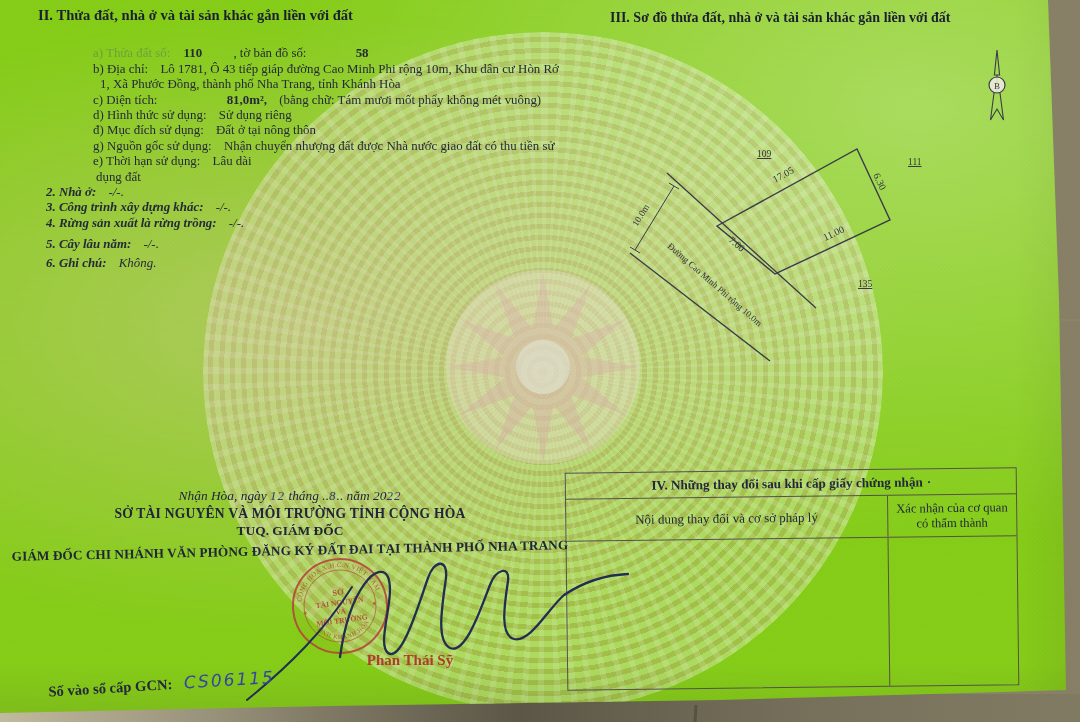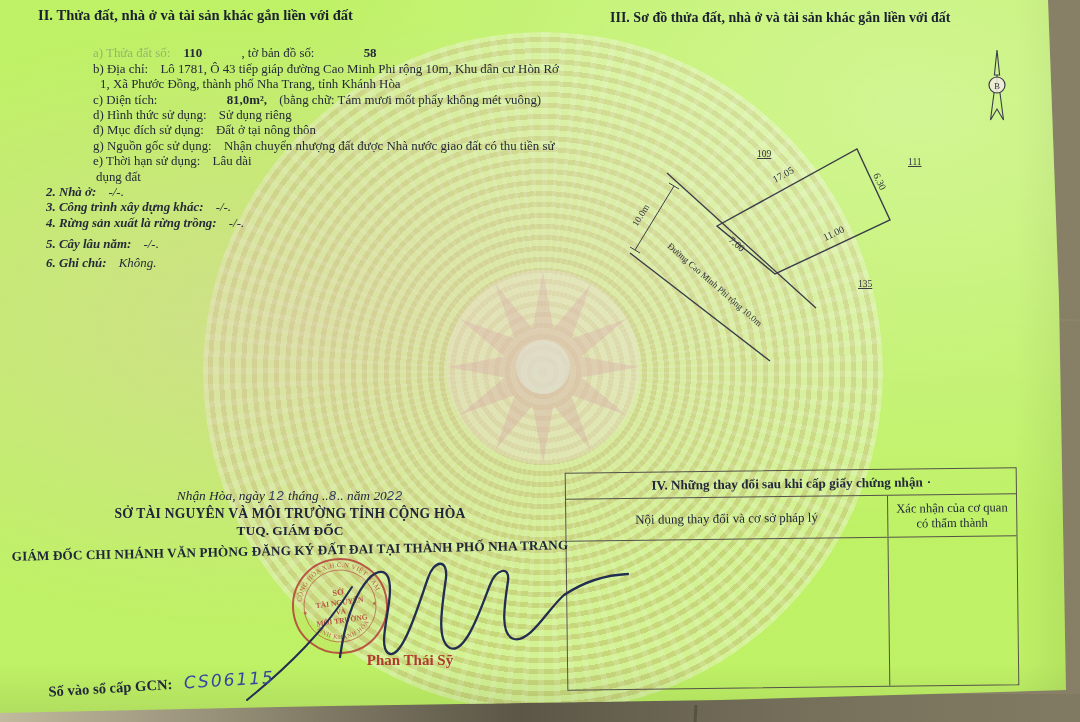--- a/index.html
+++ b/index.html
@@ -10,21 +10,21 @@
     background:linear-gradient(90deg,#c2ba9e 0%, #aaa288 28%, #948d74 70%, #867f66 100%);
   }
   
   .wall-bottom { position:absolute; left:0; top:694px; width:1080px; height:28px;
     background:linear-gradient(90deg, rgba(40,38,28,0) 0%, rgba(40,38,28,.18) 20%, rgba(35,33,24,.55) 48%, rgba(35,33,24,.25) 75%, rgba(40,38,28,.05) 100%); z-index:0; }
   .wall-seam-right { position:absolute; left:1049px; top:319px; width:31px; height:2px; background:#8a8469; transform:rotate(2deg); z-index:0; }
   .wall-seam-bottom { position:absolute; left:694px; top:705px; width:3px; height:17px; background:#55523e; transform:rotate(3deg); z-index:0; }
 
   
   .paper { position:absolute; left:0; top:0; width:1080px; height:722px; z-index:1;
-    background:#bef264;
+    background:#84cc16;
     clip-path:polygon(0 0, 1048px 0, 1059px 300px, 1066px 690px, 720px 700px, 330px 706px, 0 713px);
   }
   .paper-shade { position:absolute; inset:0;
     background:
       radial-gradient(ellipse at 28% 45%, rgba(233,198,191,.42), rgba(233,198,191,0) 55%),
       radial-gradient(ellipse at 85% 15%, rgba(255,255,255,.30), rgba(255,255,255,0) 50%),
       linear-gradient(90deg, rgba(0,0,0,0) 94%, rgba(60,50,40,.10) 100%),
       linear-gradient(180deg, rgba(0,0,0,0) 92%, rgba(60,50,40,.12) 100%);
   }
   .paper-texture { position:absolute; inset:0; opacity:.5;
@@ -41,21 +41,21 @@
   .drum-star { position:absolute; left:443px; top:267px; width:200px; height:200px; opacity:.8; }
   .sec2 { position:absolute; left:38px; top:8px; width:552px; font-size:12.9px; line-height:15.4px; color:#252a38; }
   .sec2 .title { font-size:14.6px; font-weight:bold; color:#1b2030; }
   .row-letter { padding-left:55px; }
   .row-num { padding-left:8px; font-style:italic; }
   .row-num .lbl { font-weight:bold; }
   .bold { font-weight:bold; }
   .faded { color:rgba(80,84,104,.38); filter:blur(.4px); }
   .indent-b2 { padding-left:62px; }
   .indent-g2 { padding-left:58px; }
-  .gap-a1 { margin-left:10px; } .gap-a2 { margin-left:36px; } .gap-a3 { margin-left:46px;margin-top:28px; }
+  .gap-a1 { margin-left:10px; } .gap-a2 { margin-left:28px; } .gap-a3 { margin-left:46px;margin-top:28px; }
   .gap-sm { margin-left:9px; } .gap-md { margin-left:26px;padding-left:40px; }
   .mt-a { margin-top:23px; }
   .mt-5 { margin-top:6px; } .mt-6 { margin-top:3px; }
 
   .sec3-title { position:absolute; left:610px; top:10px; width:460px; font-size:14px; font-weight:bold; color:#1b2030; }
 
   .north { position:absolute; left:975px; top:48px; width:44px; height:84px; }
   .diagram { position:absolute; left:615px; top:135px; width:420px; height:245px; }
   .diagram text { font-family:"Liberation Serif", serif; fill:#30333f; }
 
@@ -68,21 +68,21 @@
   .t-head { display:flex; height:42px; border-bottom:1.2px solid #55524a; }
   .t-c1 { width:322px; display:flex; align-items:center; justify-content:center; font-size:13px; }
   .t-c2 { width:130px; border-left:1.2px solid #55524a; display:flex; flex-direction:column;
     align-items:center; justify-content:center; font-size:12.6px; line-height:15px; text-align:center; }
   .t-body { display:flex; height:148px; }
   .t-b1 { width:322px; } .t-b2 { width:130px; border-left:1.2px solid #55524a; }
 
   
   .sign { position:absolute; left:10px; top:488px; width:560px; text-align:center; color:#20253a; }
   .sign .date { font-size:13.4px; font-style:italic; }
-  .hand { font-family:Liberation Sans, sans-serif; font-style:italic; color:#323c68; font-size:13px; letter-spacing:1px; }
+  .hand { font-family:Liberation Serif, serif; font-style:italic; color:#323c68; font-size:13px; letter-spacing:1px; }
   .sign .org { font-size:13.6px; font-weight:bold; margin-top:2px; letter-spacing:.2px; }
   .sign .tuq { font-size:13.4px; font-weight:bold; margin-top:1px; }
   .sign .line2 { font-size:13.2px; font-weight:bold; margin-top:4px; white-space:nowrap; transform:rotate(-1.2deg); letter-spacing:.1px; }
   .seal { position:absolute; left:290px; top:556px; width:100px; height:100px; transform:rotate(-8deg); opacity:.88; }
   .sig-strokes { position:absolute; left:230px; top:545px; width:420px; height:170px; }
   .signer { position:absolute; left:340px; top:652px; width:140px; text-align:center;
     font-size:15px; font-weight:bold; color:#b03a30; }
 
   .footer { position:absolute; left:48px; top:668px; width:420px; transform:rotate(-3.4deg);
     font-size:14.6px; font-weight:bold; color:#23283a; }

